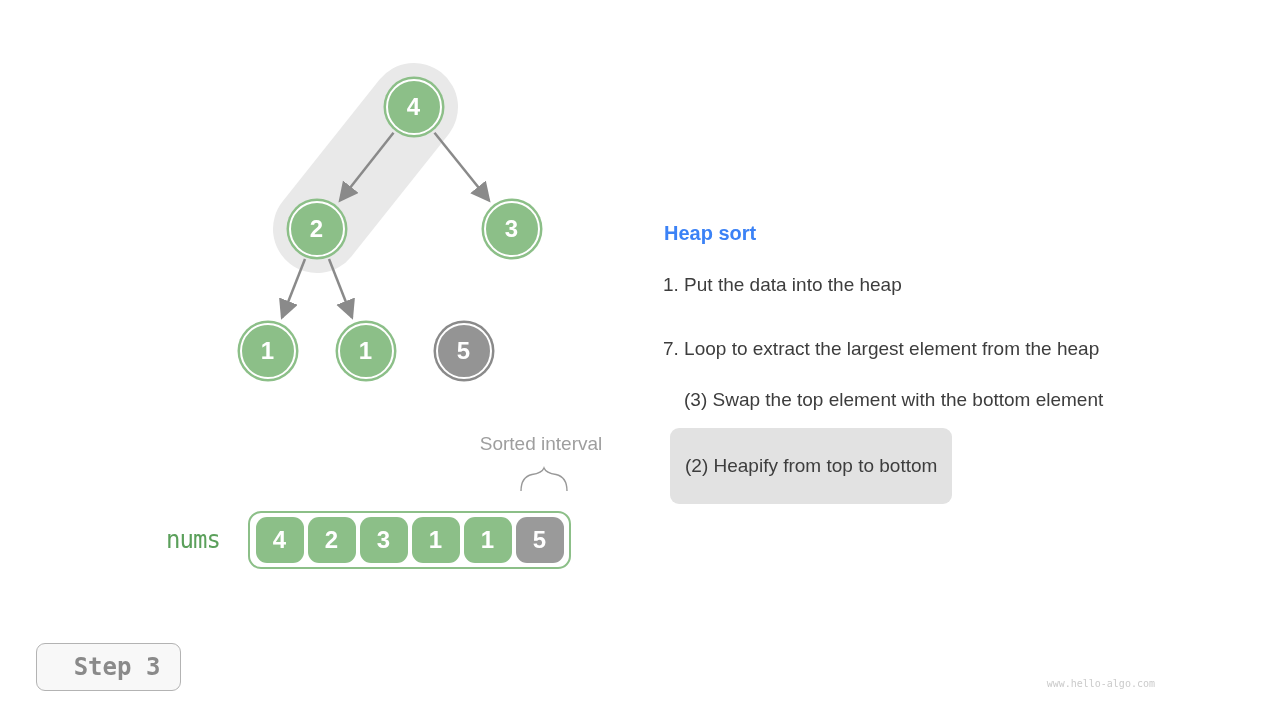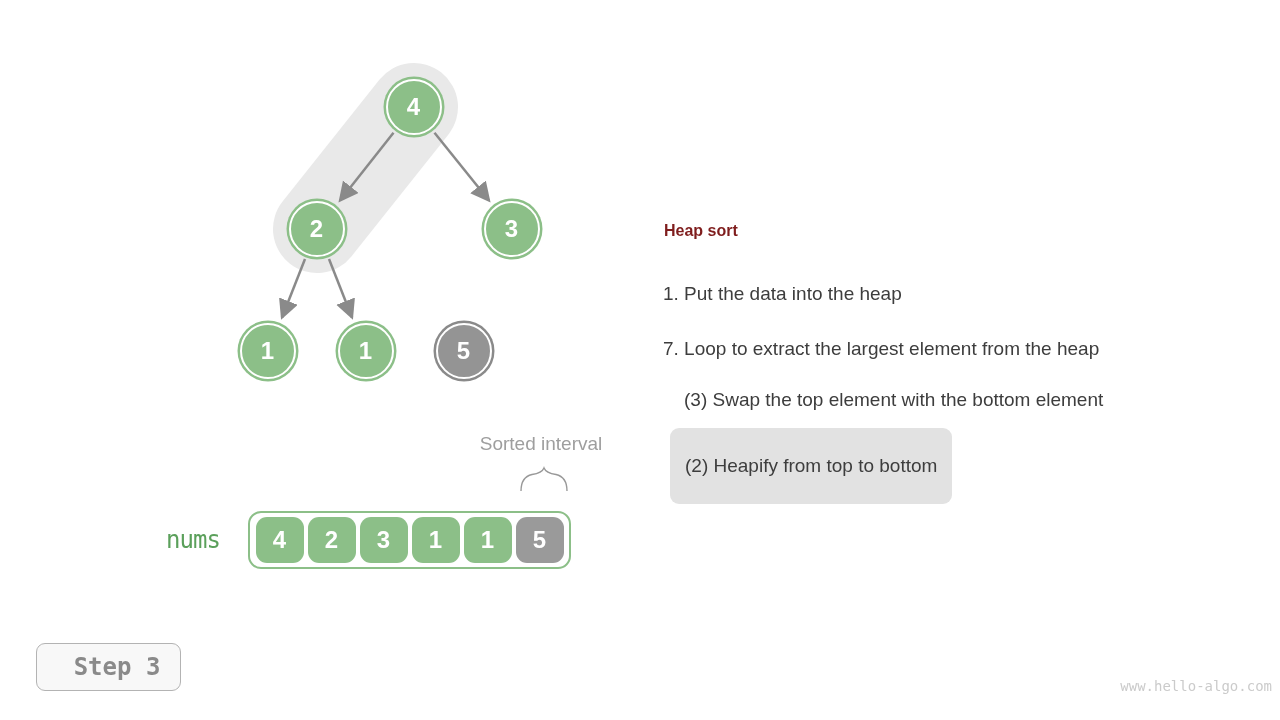--- a/index.html
+++ b/index.html
@@ -48,47 +48,47 @@
     color:#ffffff;font-size:24px;font-weight:bold;
   }
   .array-cell.sorted{background:#9A9A9A;}
 
   #sorted-label{
     left:411px;top:433px;width:260px;text-align:center;
     font-size:19px;font-weight:normal;color:#9e9e9e;
   }
 
   
-  #explain-title{left:664px;top:222px;font-size:16px;font-weight:bold;color:#7f1d1d;}
+  #explain-title{left:664px;top:222px;font-size:20px;font-weight:bold;color:#3b82f6;}
   .explain-item{
     left:663px;height:24px;line-height:24px;
     font-size:19px;color:#3d3d3d;white-space:nowrap;
   }
-  #explain-item-0{top:282px;}
+  #explain-item-0{top:273px;}
   #explain-item-1{top:337px;}
   #explain-item-2{top:388px;left:684px;}
   #explain-item-3{
     top:428px;left:670px;height:44px;line-height:44px;
     background:#e2e2e2;border-radius:9px;padding:16px 15px;
   }
 
   
   #step-badge{
     left:36px;top:643px;width:145px;height:48px;box-sizing:border-box;
     border:1.5px solid #b3b3b3;border-radius:9px;background:#f8f8f8;
     display:flex;align-items:center;justify-content:center;
     font-family:"DejaVu Sans Mono", monospace;
     font-size:24px;font-weight:bold;color:#8a8a8a;padding-left:17px;
   }
 
   
   #watermark{
-    left:1112px;top:678px;width:160px;text-align:right;
+    left:995px;top:678px;width:160px;text-align:right;
     font-family:"DejaVu Sans Mono", monospace;
-    font-size:14px;color:#cbcbcb;
+    font-size:10px;color:#cbcbcb;
   }
 </style>
 </head>
 <body>
 
 <svg id="tree-svg" class="abs" viewBox="0 0 1280 720" xmlns="http://www.w3.org/2000/svg">
   <defs>
     <marker id="arrow" markerWidth="9" markerHeight="9" refX="7" refY="4" orient="auto">
       <path d="M0,0 L8,4 L0,8 Z" fill="#8a8a8a"></path>
     </marker>

